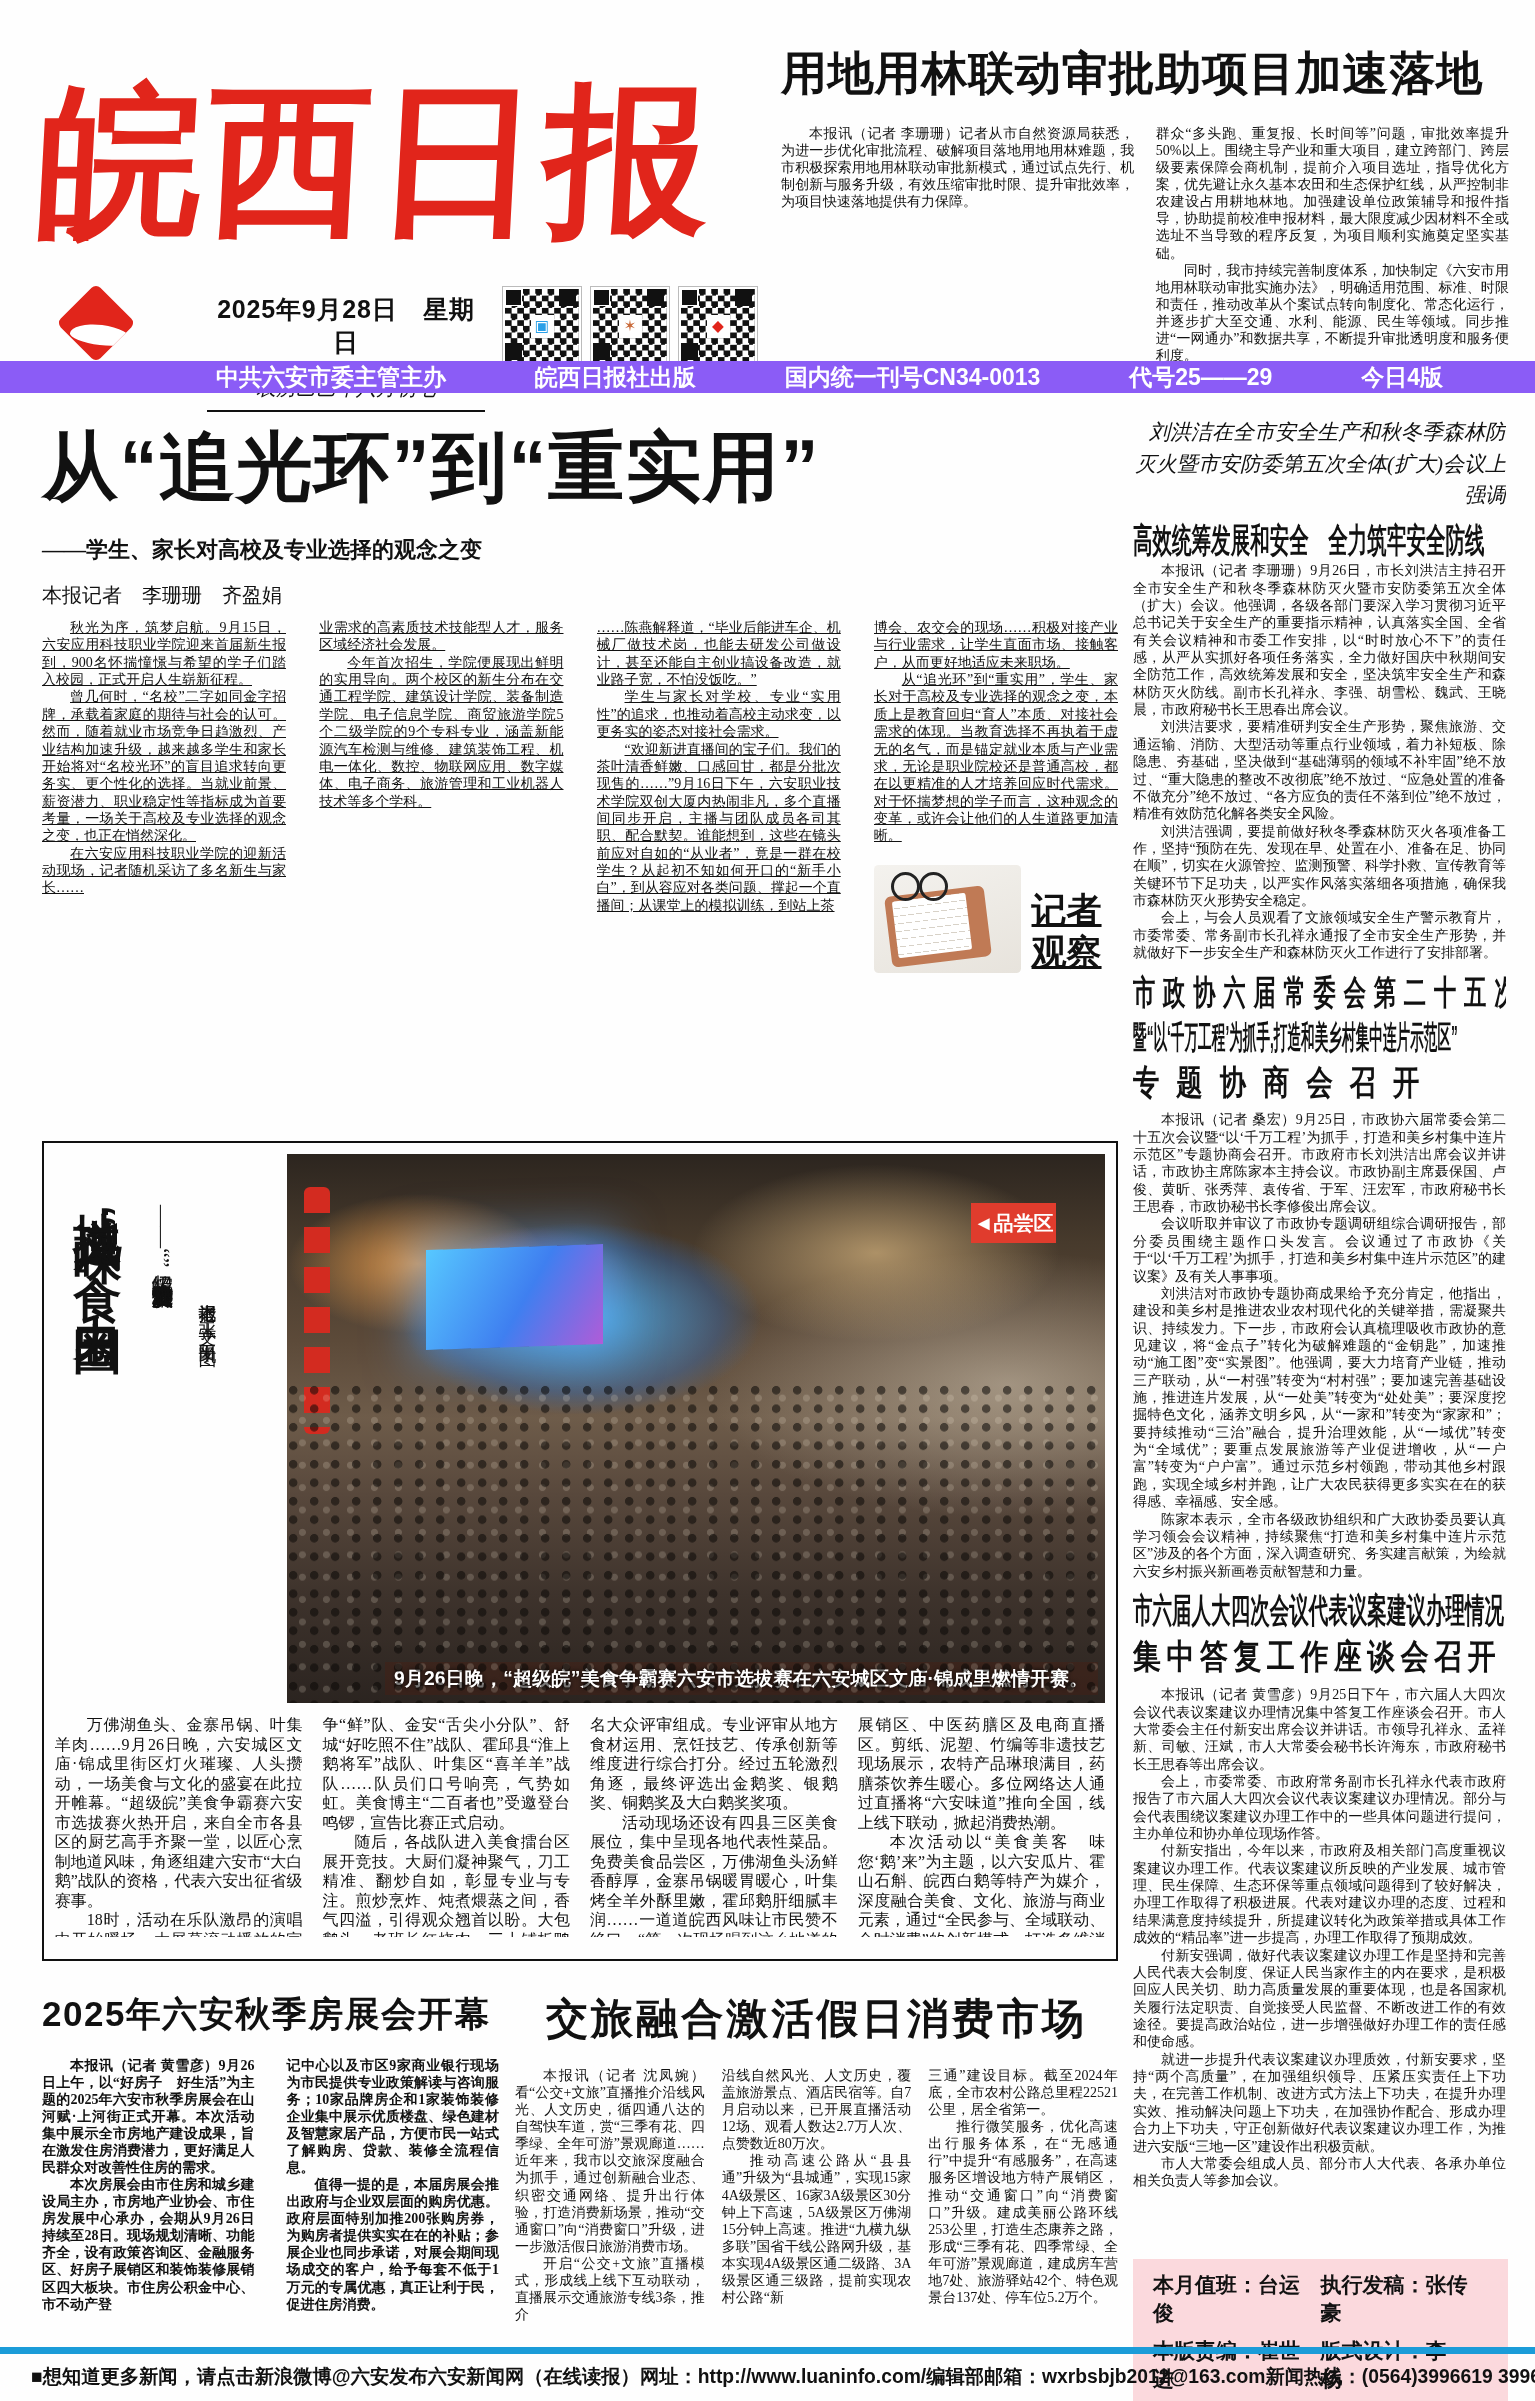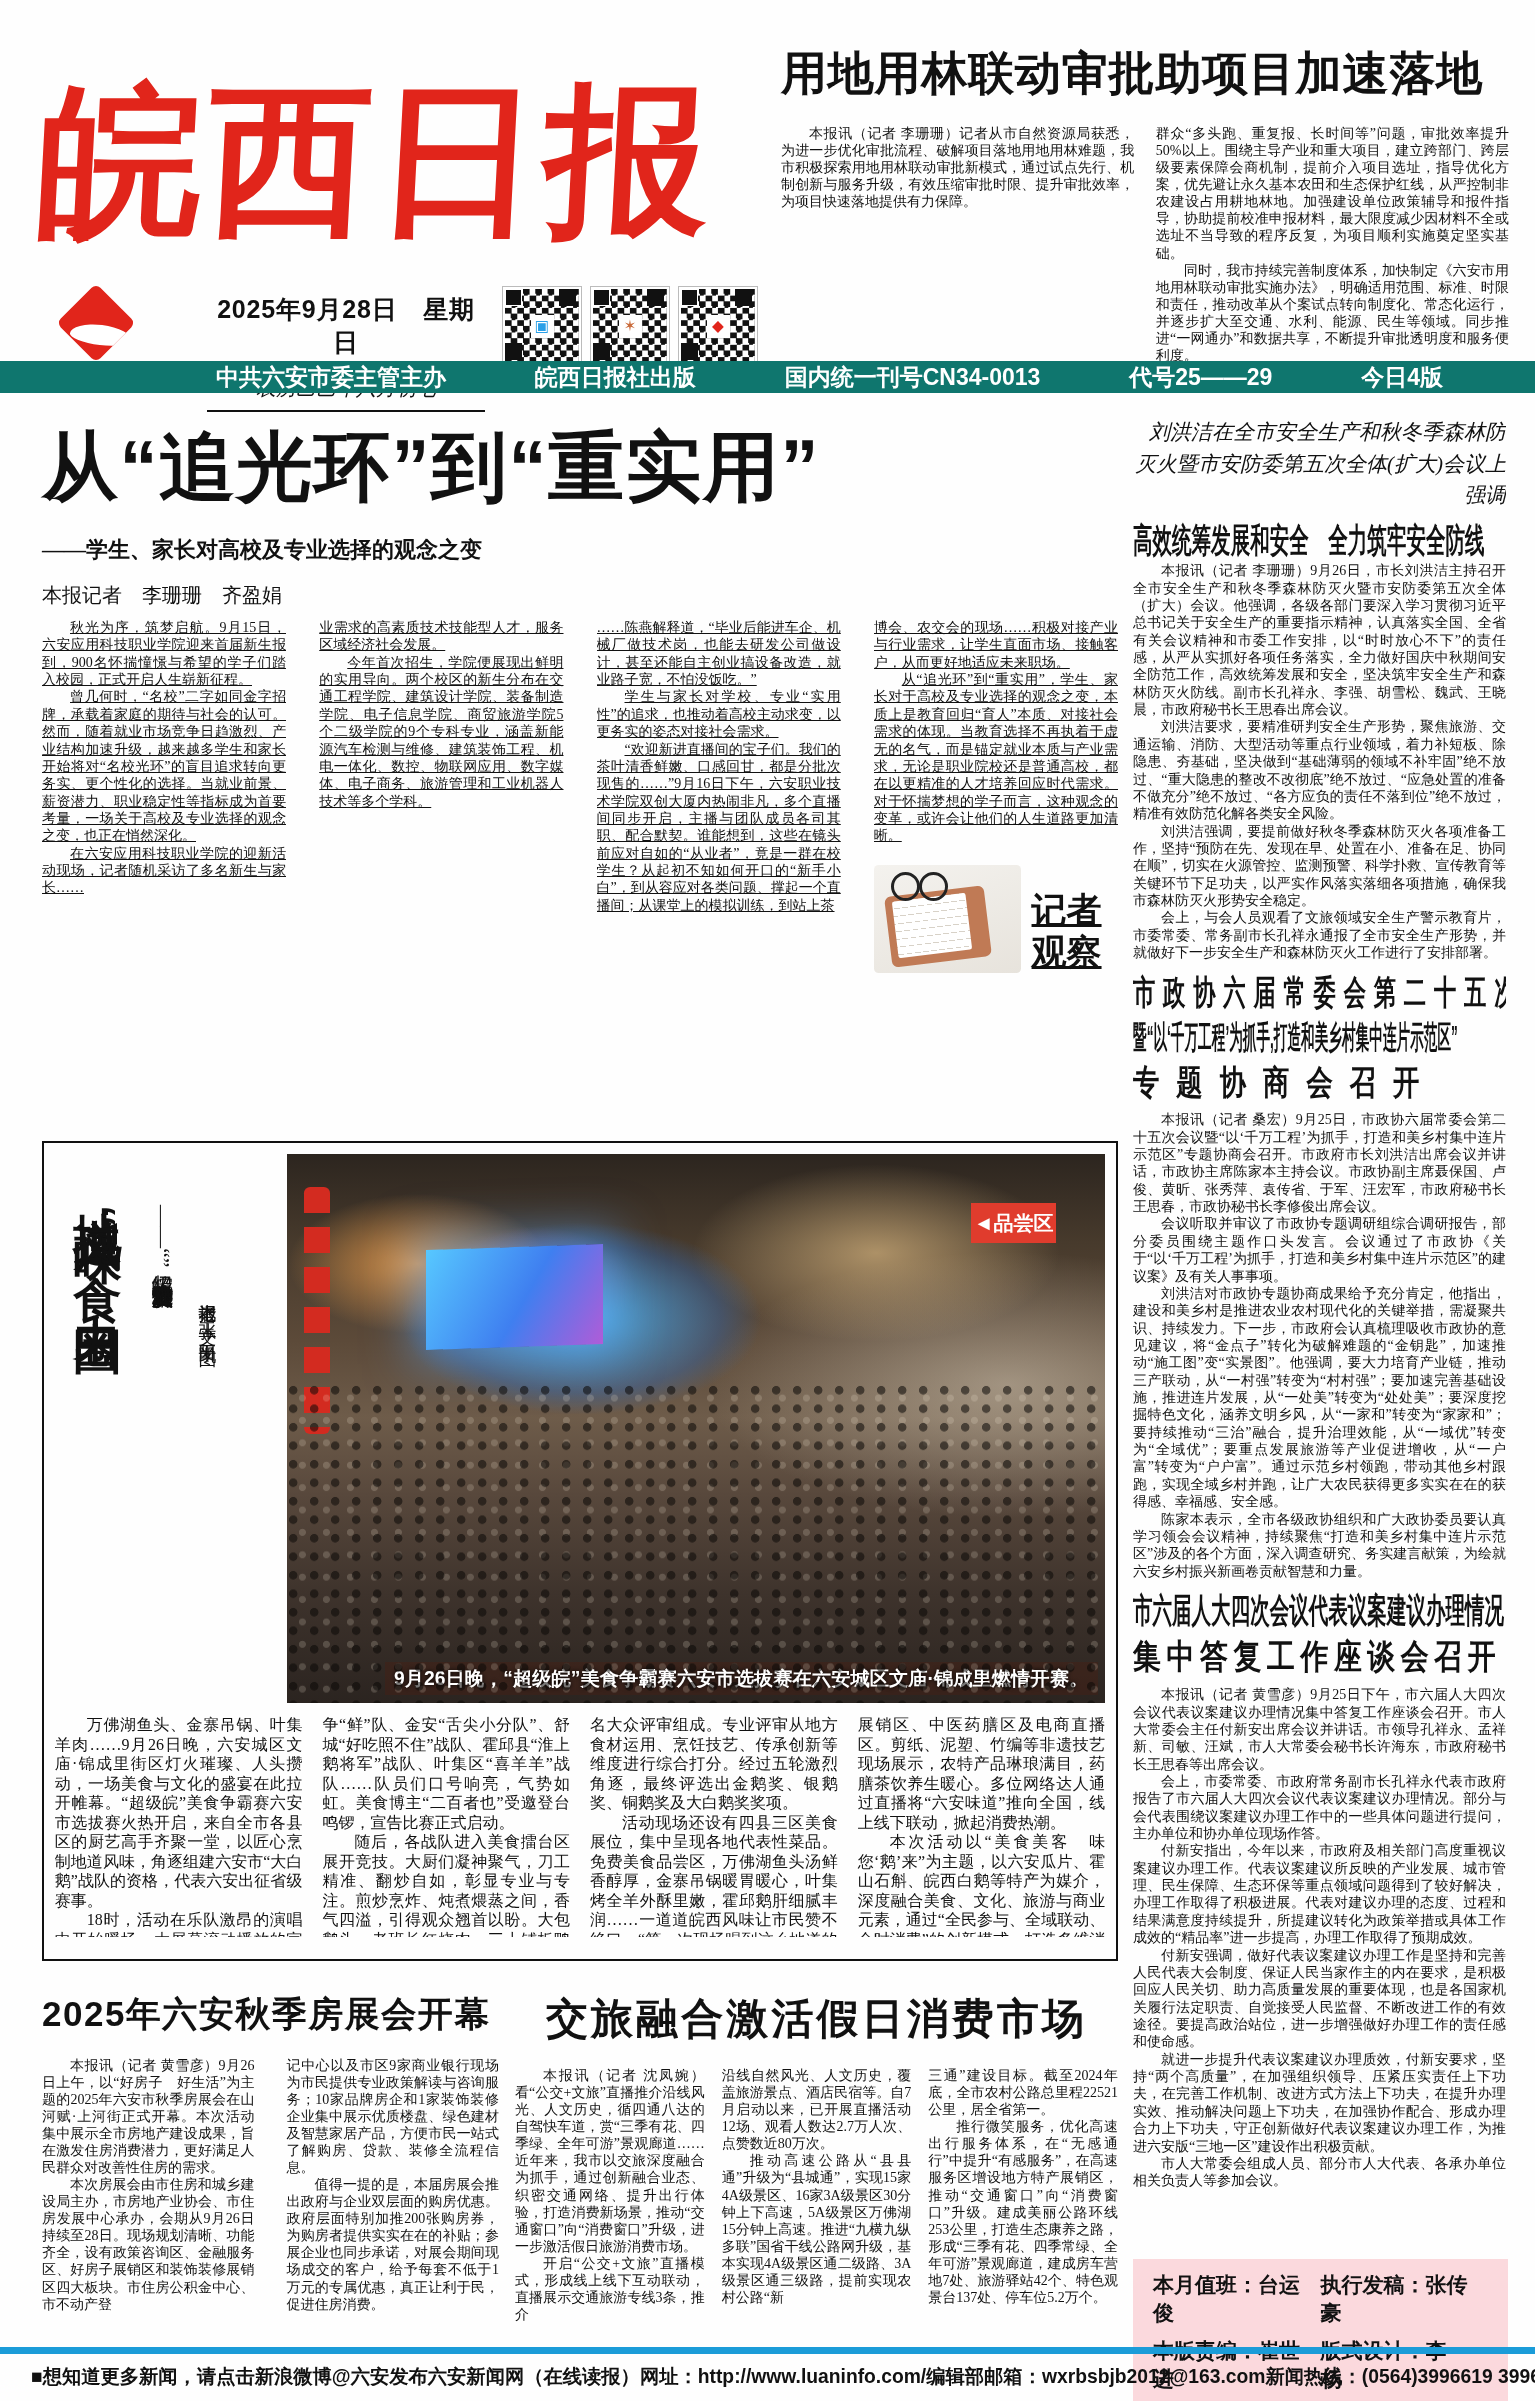--- a/index.html
+++ b/index.html
@@ -21,21 +21,21 @@
   .dateblock .rule{border-top:2.3px solid #111;margin:7.7px 0 6.2px 0;}
   .dateblock .d2{font-size:20px;font-style:italic;}
   .qrs{position:absolute;left:503px;top:287px;display:flex;gap:10px;}
   .qr{width:74px;height:74px;background:
       repeating-conic-gradient(#111 0% 25%,#fff 0% 50%);
       background-size:12.3px 12.3px;position:relative;border:2.3px solid #fff;outline:0.8px solid #bbb;}
   .qr::before{content:"";position:absolute;left:0;top:0;width:15.4px;height:15.4px;background:#111;
       box-shadow:54px 0 0 #111,0 54px 0 #111;border:1.5px solid #fff;}
   .qr .ct{position:absolute;left:25.5px;top:25.5px;width:23px;height:23px;background:#fff;
       display:flex;align-items:center;justify-content:center;font-size:15.4px;}
-  .bluebar{position:absolute;left:0;top:361px;width:1536px;height:32px;background:#0f766e;
+  .bluebar{position:absolute;left:0;top:361px;width:1536px;height:32px;background:#8b5cf6;
       display:flex;align-items:center;color:#fff;font-weight:bold;font-size:23px;
       padding:0 93px 0 216px;box-sizing:border-box;justify-content:space-between;}
   
   .toparticle{position:absolute;left:781px;top:43px;width:728px;}
   .toparticle h2{margin:0;font-size:46px;font-weight:900;letter-spacing:0.8px;white-space:nowrap;}
   .toparticle .body{display:flex;gap:21.6px;margin-top:20px;height:253px;overflow:hidden;}
   .artcol{flex:1;font-size:14px;line-height:1.22;text-align:justify;}
   .artcol p{margin:0;text-indent:2em;}
   .artcol p.ni{text-indent:0;}
   
@@ -88,21 +88,21 @@
      font-size:20px;display:flex;align-items:center;justify-content:center;font-weight:bold;}
   .caption{position:absolute;right:7.7px;bottom:7.7px;max-width:92%;background:rgba(70,30,20,.45);
      color:#fff;font-size:19.3px;font-weight:bold;padding:3.1px 9.3px;text-shadow:0 0 4.6px #000;}
   .feat-text{display:flex;gap:20px;margin-top:12.3px;height:222px;overflow:hidden;}
   .feat-text .col{flex:1;font-size:16px;line-height:1.22;text-align:justify;}
   .feat-text p{margin:0;text-indent:2em;}
   .feat-text p.ni{text-indent:0;}
   
   .housing{position:absolute;left:42px;top:1991px;width:457px;}
   .housing h2{margin:0;font-size:35px;font-weight:900;letter-spacing:1.5px;white-space:nowrap;}
-  .housing .body{display:flex;gap:32px;margin-top:18.5px;height:286px;overflow:hidden;}
+  .housing .body{display:flex;gap:32px;margin-top:18.5px;height:286px;overflow:hidden;font-weight:bold;}
   .tourism{position:absolute;left:515px;top:1991px;width:603px;}
   .tourism h2{margin:0;font-size:42px;font-weight:900;letter-spacing:3.1px;text-align:center;white-space:nowrap;}
   .tourism .body{display:flex;gap:17px;margin-top:20px;height:269px;overflow:hidden;}
   
   .rail{position:absolute;left:1133px;top:417px;width:373px;height:1827px;overflow:hidden;
         font-size:14px;line-height:1.24;}
   .rail p{margin:0;text-indent:2em;text-align:justify;}
   .kicker{font-size:21px;text-align:right;line-height:1.5;font-style:italic;}
   .railh1{font-size:31px;font-weight:900;white-space:nowrap;transform:scale(.63,1.1);transform-origin:0 50%;
      margin:10.8px 0 1.5px 0;}

